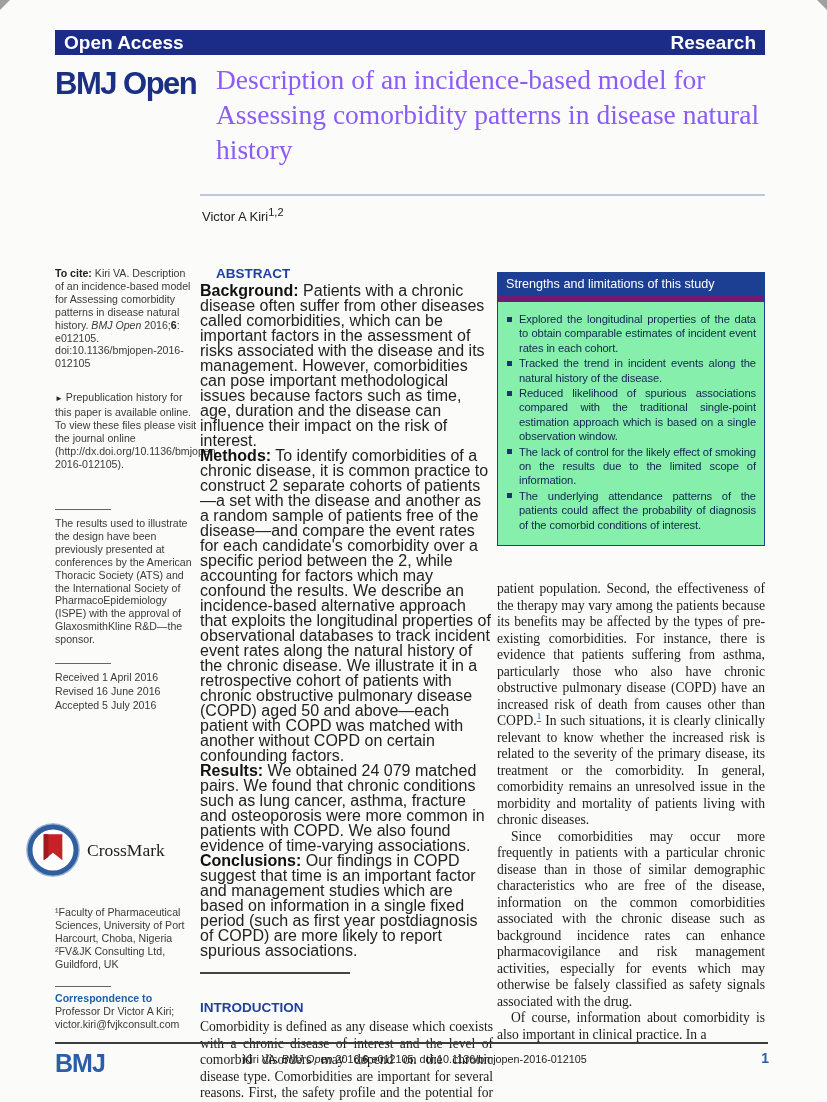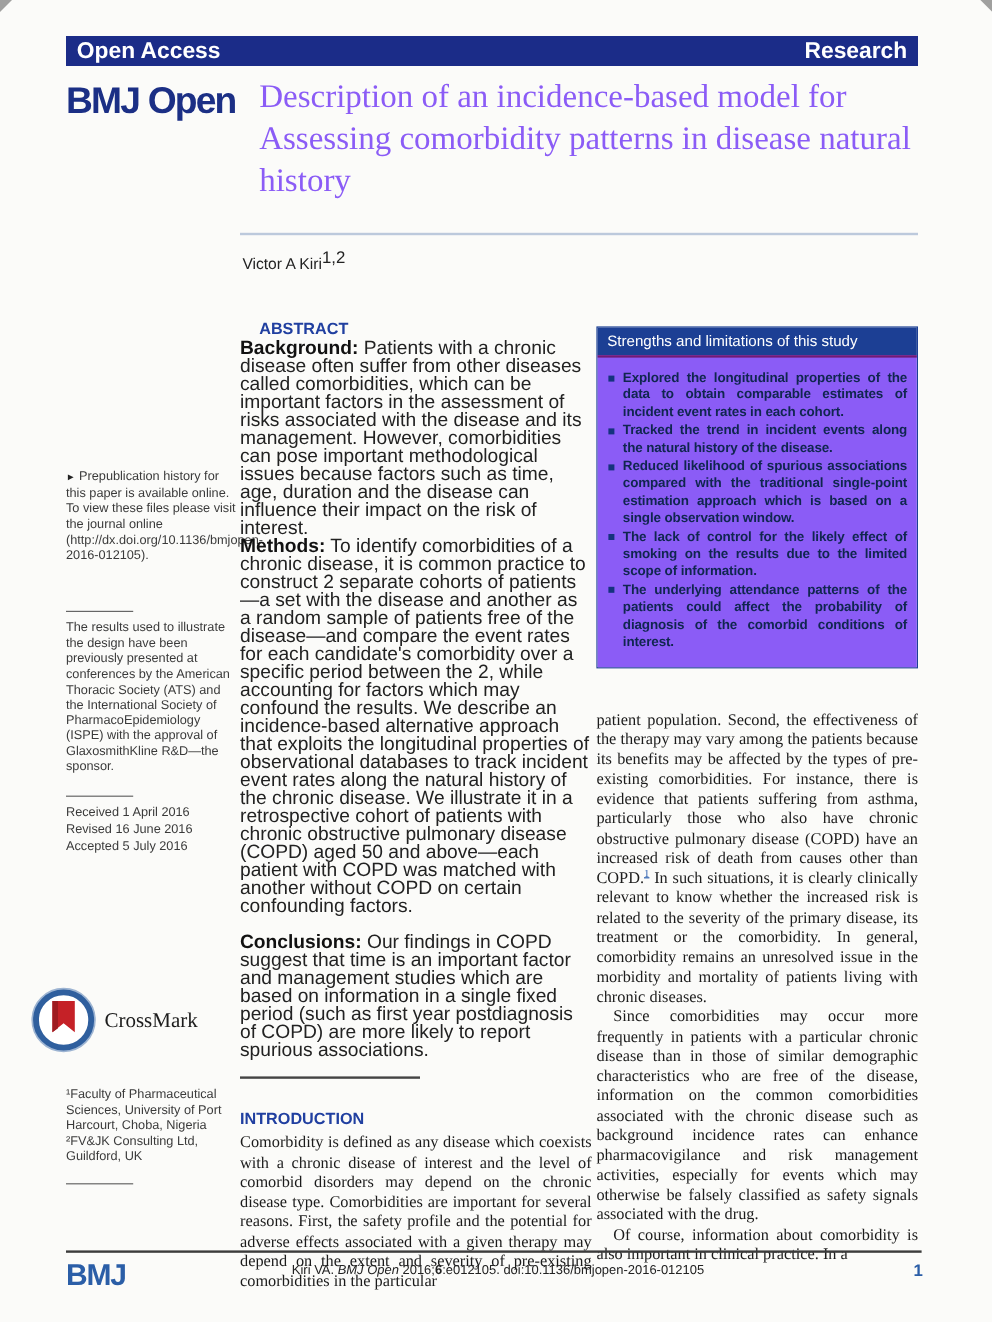--- a/index.html
+++ b/index.html
@@ -22,21 +22,21 @@
     position:absolute; left:55px; top:66px; font-size:31px; font-weight:bold;
     color:#1b2f85; letter-spacing:-1.5px;
   }
   .paper-title {
     position:absolute; left:216px; top:62px; width:568px;
     font-family:"Liberation Serif", serif; font-size:27.5px; line-height:35px;
     color:#8b5cf6;
   }
   .author-rule { position:absolute; left:200px; top:194px; width:565px; height:2px; background:#bcc9dc; }
   .author-line { position:absolute; left:202px; top:206px; font-size:13px; color:#222; }
-  .author-line sup { font-size:14px; }
+  .author-line sup { font-size:11px; }
 
   
   .sb { position:absolute; left:55px; width:142px; font-size:10.6px; line-height:12.9px; color:#3a3a3a; }
   .sb b { color:#222; }
   .srule { position:absolute; left:55px; width:56px; height:1px; background:#666; }
   .sb .arrow { font-size:8px; color:#222; }
   .dates div { margin-bottom:1px; }
   .corr-label { color:#1d5fa8; font-weight:bold; }
   .email { color:#3a3a3a; text-decoration:none; }
 
@@ -58,21 +58,21 @@
   .serif-par.indent { text-indent:14px; }
   .ref-sup { color:#2b5fae; font-size:9px; vertical-align:super; line-height:0; }
 
   
   .right-col { position:absolute; left:497px; top:272px; width:268px; }
   .box { border:1px solid #1c3f94; }
   .box-header {
     background:#1c3f94; color:#fff; font-weight:normal; font-size:12.6px;
     padding:4px 12px 5px 8px;
   }
-  .box-body { background:#8b5cf6; padding:10px 8px 12px 8px; border-top:2px solid #701a75;font-weight:bold; }
+  .box-body { background:#86efac; padding:10px 8px 12px 8px; border-top:6px solid #701a75; }
   .box-body ul { list-style:none; }
   .box-body li {
     position:relative; padding-left:13px; font-size:11.2px; line-height:14.4px;
     letter-spacing:-0.1px; color:#10264f; text-align:justify; margin-bottom:1px;
   }
   .box-body li::before {
     content:""; position:absolute; left:1px; top:4.5px; width:5px; height:5px; background:#15337e;
   }
   .right-body { margin-top:35px; }
 
@@ -96,20 +96,23 @@
 
   <div class="journal-logo">BMJ Open</div>
 
   <div class="paper-title">Description of an incidence-based model for Assessing comorbidity patterns in disease natural history</div>
 
   <div class="author-rule"></div>
   <div class="author-line">
     <span>Victor A Kiri</span><sup>1,2</sup>
   </div>
 
+  <div class="sb" style="top:267px;">
+    <b>To cite:</b><span> Kiri VA. Description of an incidence-based model for Assessing comorbidity patterns in disease natural history. </span><i>BMJ Open</i><span> 2016;</span><b>6</b><span>: e012105. doi:10.1136/bmjopen-2016-012105</span>
+  </div>
 
   <div class="sb" style="top:391px;">
     <span class="arrow">►</span><span> Prepublication history for this paper is available online. To view these files please visit the journal online (http://dx.doi.org/10.1136/bmjopen-2016-012105).</span>
   </div>
 
   <div class="srule" style="top:509px;"></div>
 
   <div class="sb" style="top:517px;">The results used to illustrate the design have been previously presented at conferences by the American Thoracic Society (ATS) and the International Society of PharmacoEpidemiology (ISPE) with the approval of GlaxosmithKline R&amp;D—the sponsor.</div>
 
   <div class="srule" style="top:663px;"></div>
@@ -130,27 +133,32 @@
     <span class="crossmark-text">CrossMark</span>
   </div>
 
   <div class="sb" style="top:906px;">
     <div>¹Faculty of Pharmaceutical Sciences, University of Port Harcourt, Choba, Nigeria</div>
     <div>²FV&amp;JK Consulting Ltd, Guildford, UK</div>
   </div>
 
   <div class="srule" style="top:986px;"></div>
 
+  <div class="sb" style="top:992px;">
+    <div class="corr-label">Correspondence to</div>
+    <div>Professor Dr Victor A Kiri;</div>
+    <a class="email" href="#">victor.kiri@fvjkconsult.com</a>
+  </div>
 
   <div class="abstract-col">
     <div class="sec-heading">ABSTRACT</div>
     <div class="abs-text">
       <span class="abs-sec"><b>Background:</b><span> Patients with a chronic disease often suffer from other diseases called comorbidities, which can be important factors in the assessment of risks associated with the disease and its management. However, comorbidities can pose important methodological issues because factors such as time, age, duration and the disease can influence their impact on the risk of interest.</span></span><br>
       <span class="abs-sec"><b>Methods:</b><span> To identify comorbidities of a chronic disease, it is common practice to construct 2 separate cohorts of patients—a set with the disease and another as a random sample of patients free of the disease—and compare the event rates for each candidate's comorbidity over a specific period between the 2, while accounting for factors which may confound the results. We describe an incidence-based alternative approach that exploits the longitudinal properties of observational databases to track incident event rates along the natural history of the chronic disease. We illustrate it in a retrospective cohort of patients with chronic obstructive pulmonary disease (COPD) aged 50 and above—each patient with COPD was matched with another without COPD on certain confounding factors.</span></span><br>
-      <br>
+      <span class="abs-sec"><b>Results:</b><span> We obtained 24 079 matched pairs. We found that chronic conditions such as lung cancer, asthma, fracture and osteoporosis were more common in patients with COPD. We also found evidence of time-varying associations.</span></span><br>
       <span class="abs-sec"><b>Conclusions:</b><span> Our findings in COPD suggest that time is an important factor and management studies which are based on information in a single fixed period (such as first year postdiagnosis of COPD) are more likely to report spurious associations.</span></span>
     </div>
     <div class="abs-endrule"></div>
 
     <div class="intro-heading">INTRODUCTION</div>
     <div class="serif-par">Comorbidity is defined as any disease which coexists with a chronic disease of interest and the level of comorbid disorders may depend on the chronic disease type. Comorbidities are important for several reasons. First, the safety profile and the potential for adverse effects associated with a given therapy may depend on the extent and severity of pre-existing comorbidities in the particular</div>
   </div>
 
   <div class="right-col">
     <div class="box">

